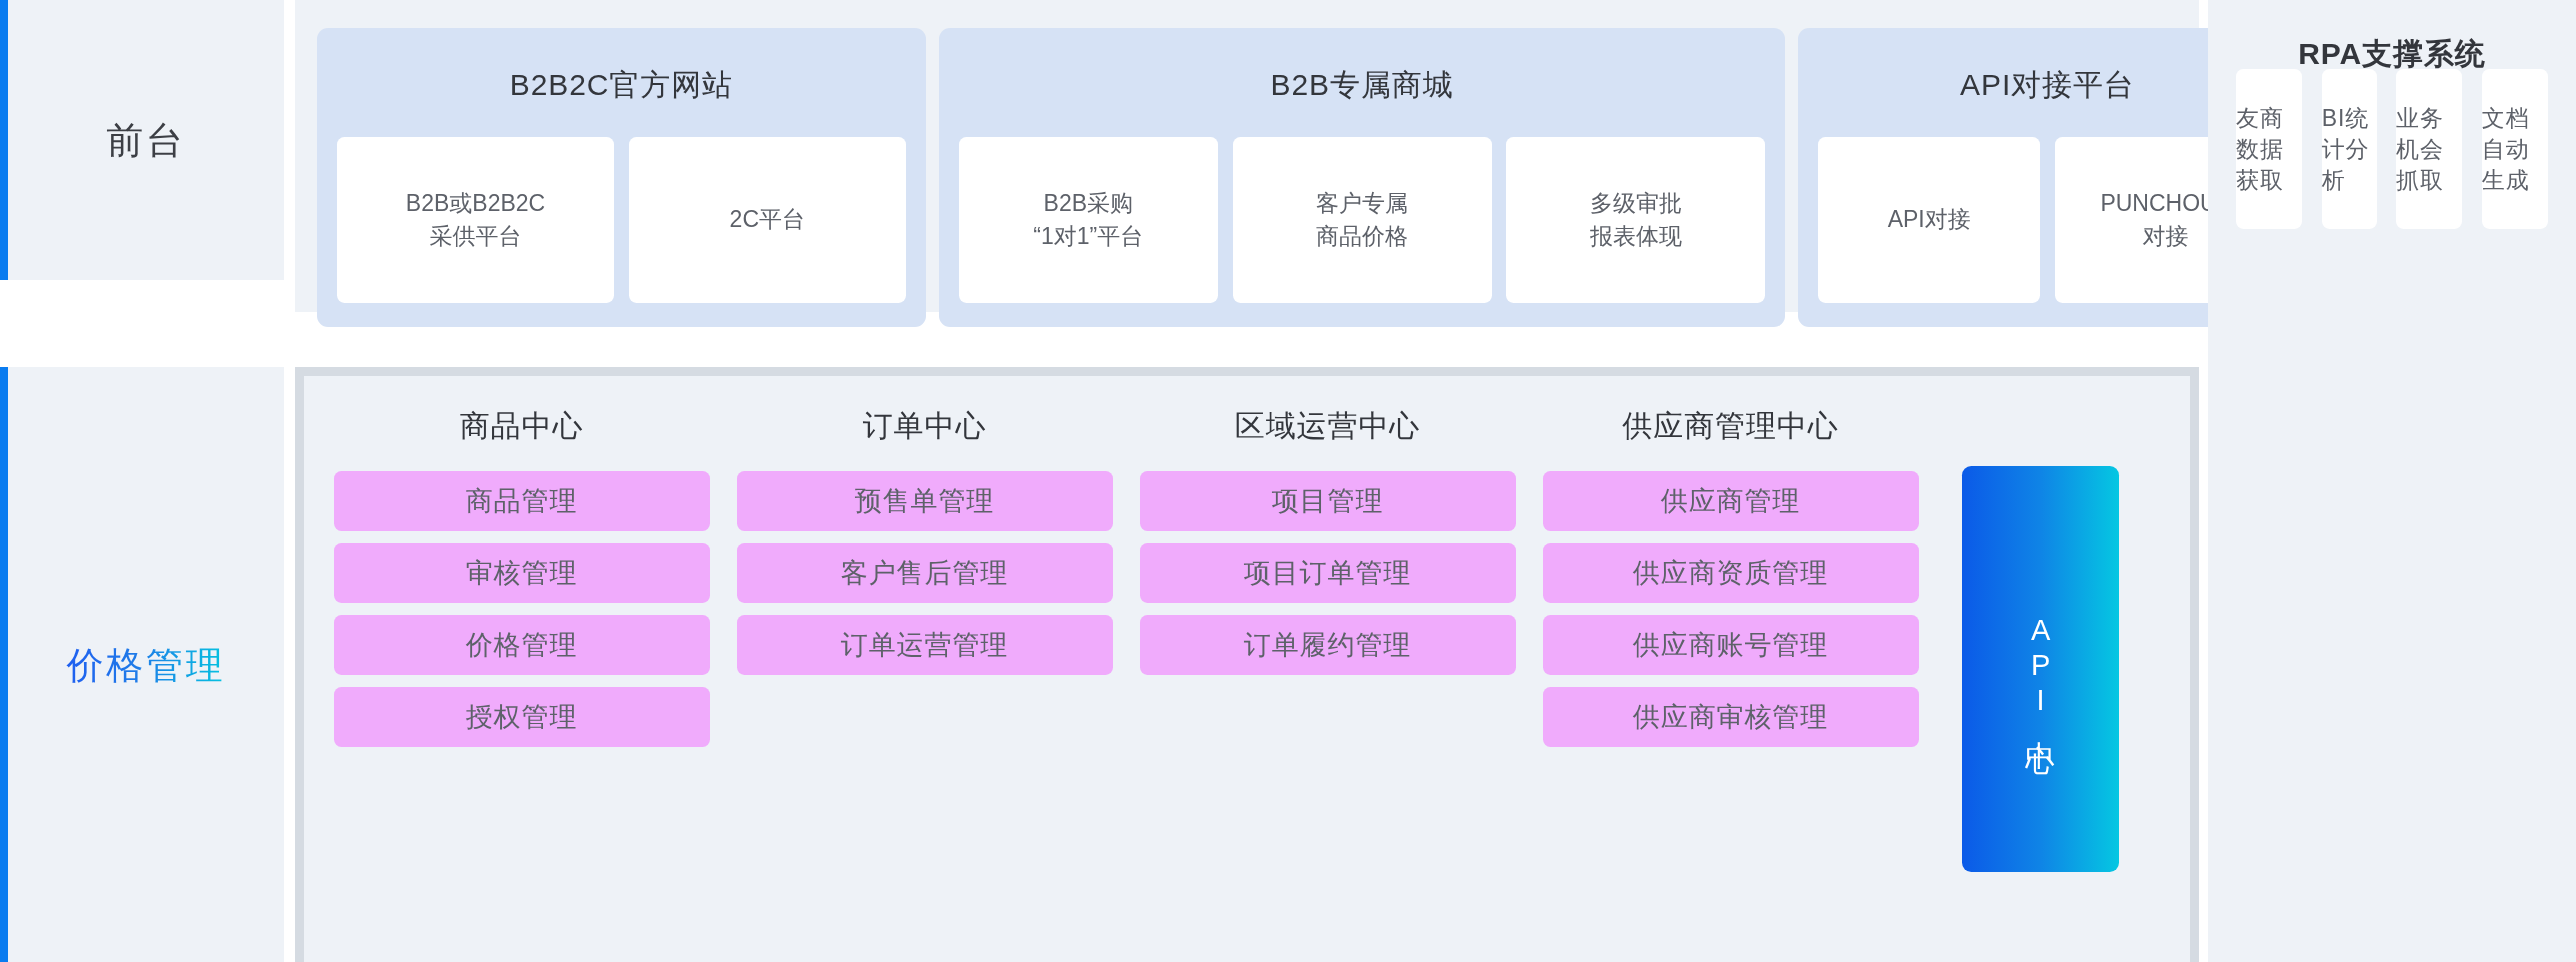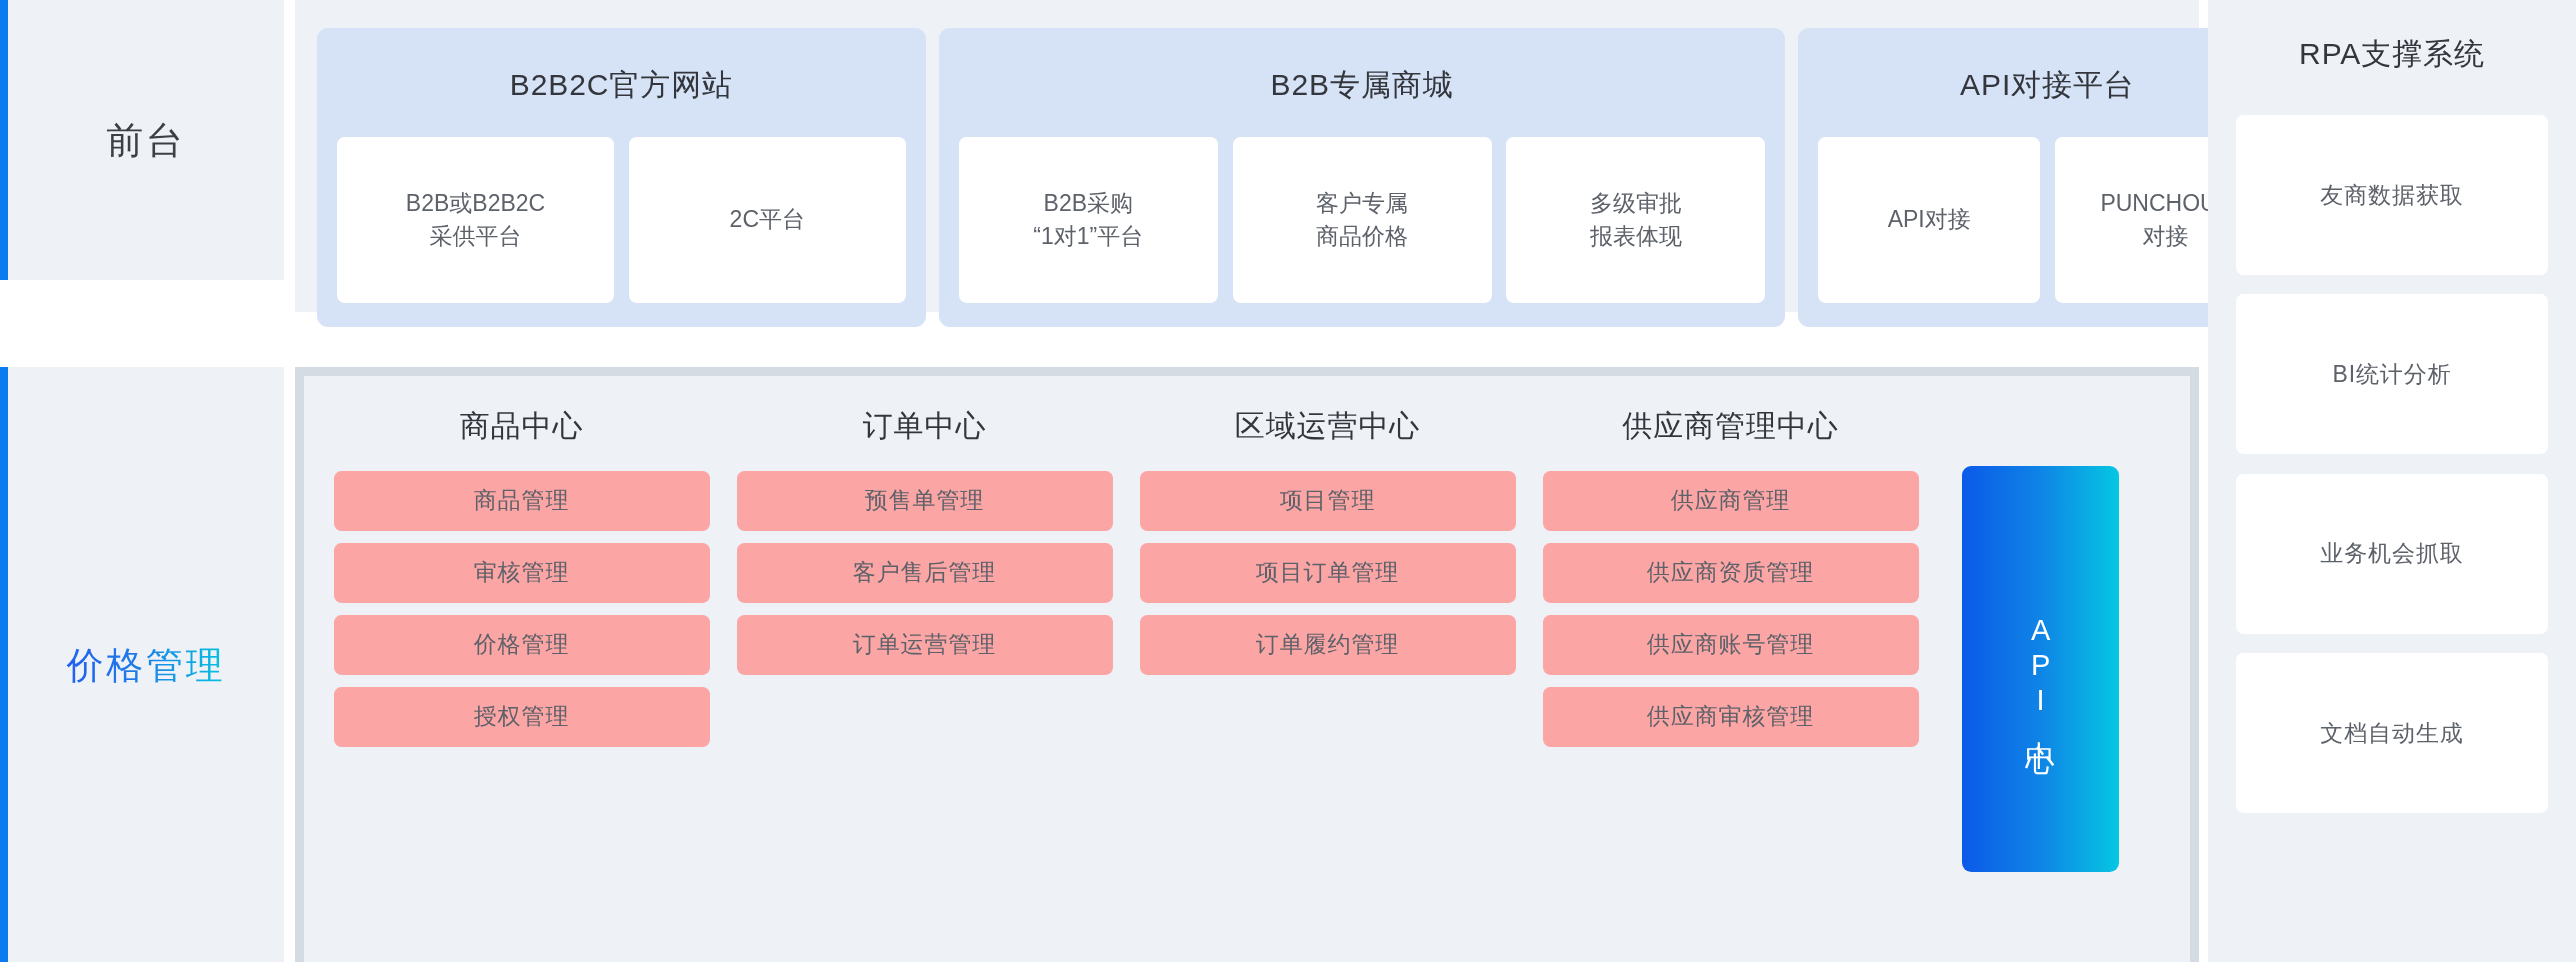--- a/index.html
+++ b/index.html
@@ -137,28 +137,28 @@
     line-height: 1;
     padding: 11px 0 29.5px 0;
     letter-spacing: 0.9px;
   }
   .center-items {
     display: flex;
     flex-direction: column;
     gap: 12px;
   }
   .center-item {
-    background: #fca5a5;
+    background: #f0abfc;
     border-radius: 7.4px;
     height: 60px;
     display: flex;
     align-items: center;
     justify-content: center;
     color: #5d6169;
-    font-size: 23px;
+    font-size: 27px;
     letter-spacing: 0.9px;
   }
 
   .api-hub {
     width: 157px;
     margin-top: 66px;
     margin-left: 16.6px;
     height: 406px;
     border-radius: 9.2px;
     background: linear-gradient(90deg, #0b5ae8 0%, #0f84e6 50%, #05c7e2 100%);
@@ -187,25 +187,25 @@
     display: flex;
     flex-direction: column;
   }
   .rpa-title {
     text-align: center;
     font-size: 30px;
     color: #33363c;
     line-height: 1;
     padding: 39px 0 0 0;
     letter-spacing: 0.9px;
+    font-weight: bold;
   }
   .rpa-items {
-    margin-top: 46px;
-    display: flex;
-    flex-direction: column;
+    display: flex;
+    flex-direction: row;
     gap: 19.4px;
   }
   .rpa-item {
     background: #ffffff;
     border-radius: 7.4px;
     height: 160px;
     display: flex;
     align-items: center;
     justify-content: center;
     color: #5d6169;

